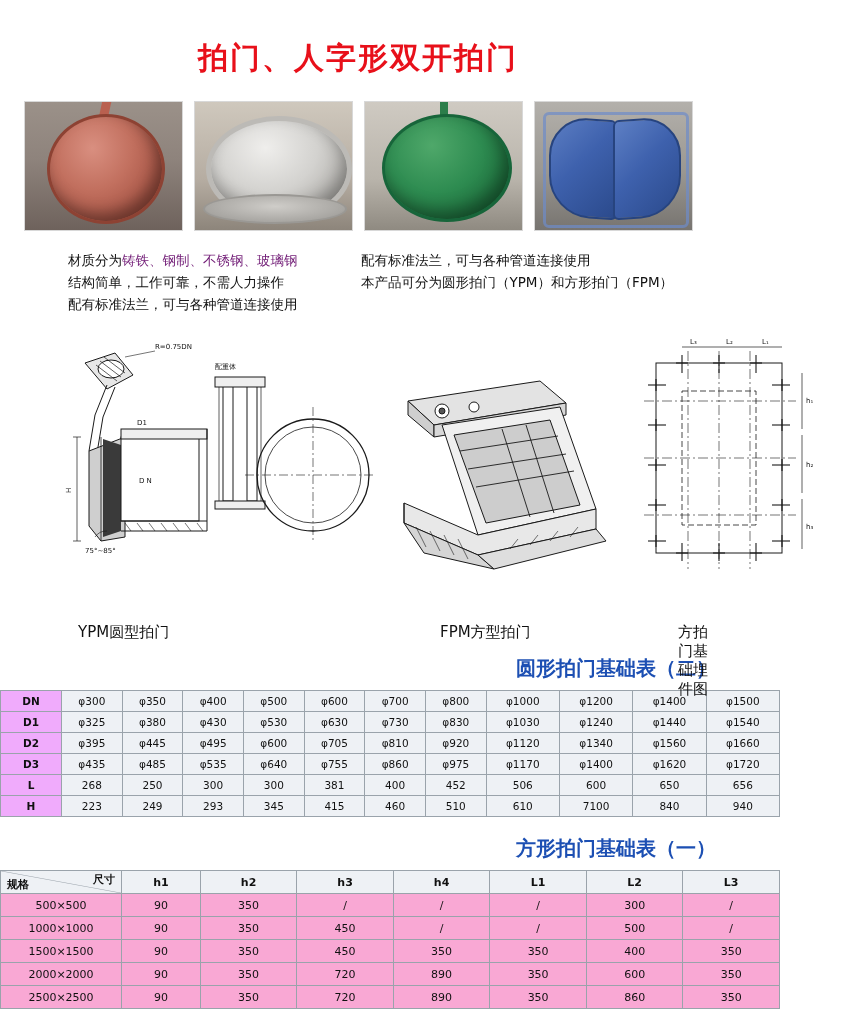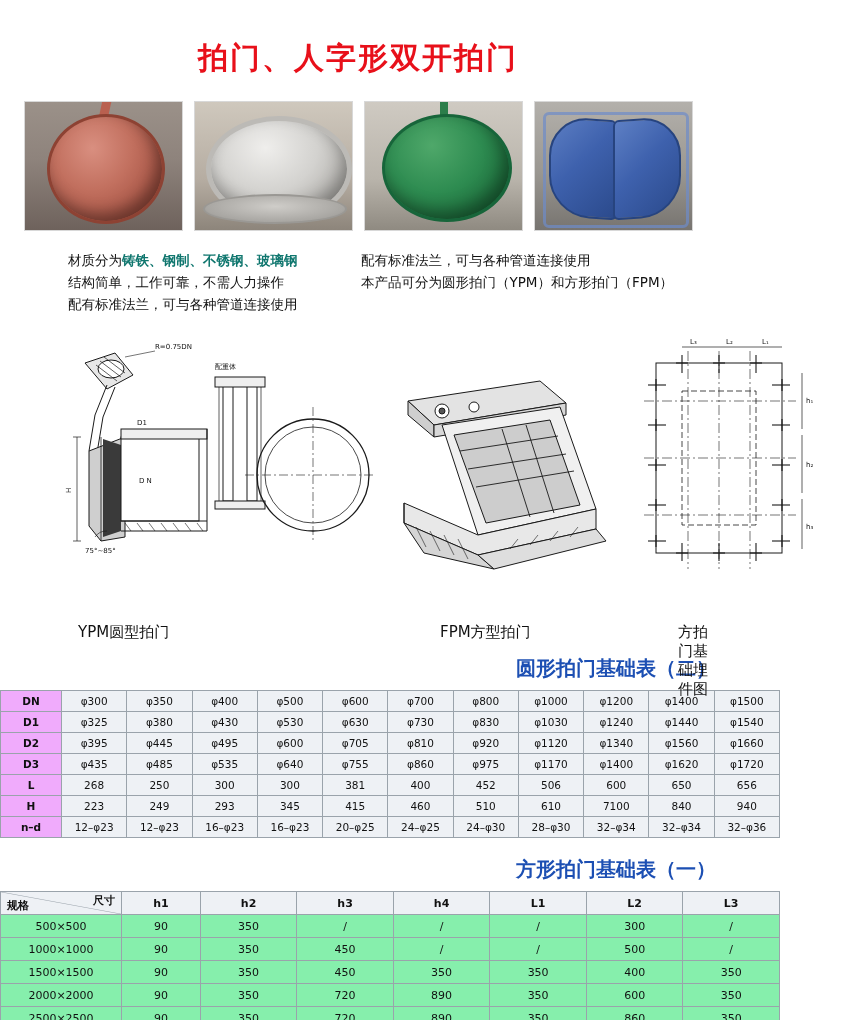--- a/index.html
+++ b/index.html
@@ -108,21 +108,21 @@
   .features {
     display: flex;
     margin: 18px 0 0 0;
     padding-left: 68px;
     font-size: 13.5px;
     line-height: 22px;
     font-family: "DejaVu Sans", sans-serif;
   }
   .feat-col { width: 330px; }
   .feat-col.right { width: 400px; }
-  .hl { color: #0f766e; font-weight: bold; }
+  .hl { color: #701a75; font-weight: normal; }
 
   
   .drawings {
     position: relative;
     height: 290px;
     margin-top: 18px;
   }
   .draw {
     position: absolute;
     top: 0;
@@ -178,21 +178,21 @@
   table.t2 td, table.t2 th {
     border: 1px solid #9aa3ab;
     height: 22px;
     text-align: center;
     padding: 0 4px;
   }
   table.t2 thead th {
     background: #eef1f5;
     font-weight: bold;
   }
-  table.t2 td { background: #86efac; }
+  table.t2 td { background: #f9a8d4; }
   table.t2 td.first { text-align: center; }
   .corner {
     position: relative;
     width: 112px;
     height: 44px;
     background: #eef1f5;
     padding: 0;
   }
   .corner .diag {
     position: absolute;
@@ -520,34 +520,20 @@
           <td>293</td>
           <td>345</td>
           <td>415</td>
           <td>460</td>
           <td>510</td>
           <td>610</td>
           <td>7100</td>
           <td>840</td>
           <td>940</td>
         </tr>
-        <tr>
-          <td class="rowhead">n–d</td>
-          <td>12–φ23</td>
-          <td>12–φ23</td>
-          <td>16–φ23</td>
-          <td>16–φ23</td>
-          <td>20–φ25</td>
-          <td>24–φ25</td>
-          <td>24–φ30</td>
-          <td>28–φ30</td>
-          <td>32–φ34</td>
-          <td>32–φ34</td>
-          <td>32–φ36</td>
-        </tr>
       </tbody>
   </table>
 
   <div class="sect-title" style="margin-top:18px;">方形拍门基础表（一）</div>
 
   <table class="t2">
     <thead>
       <tr>
         <th class="corner">
           <svg class="diag" viewBox="0 0 112 44" preserveAspectRatio="none">

